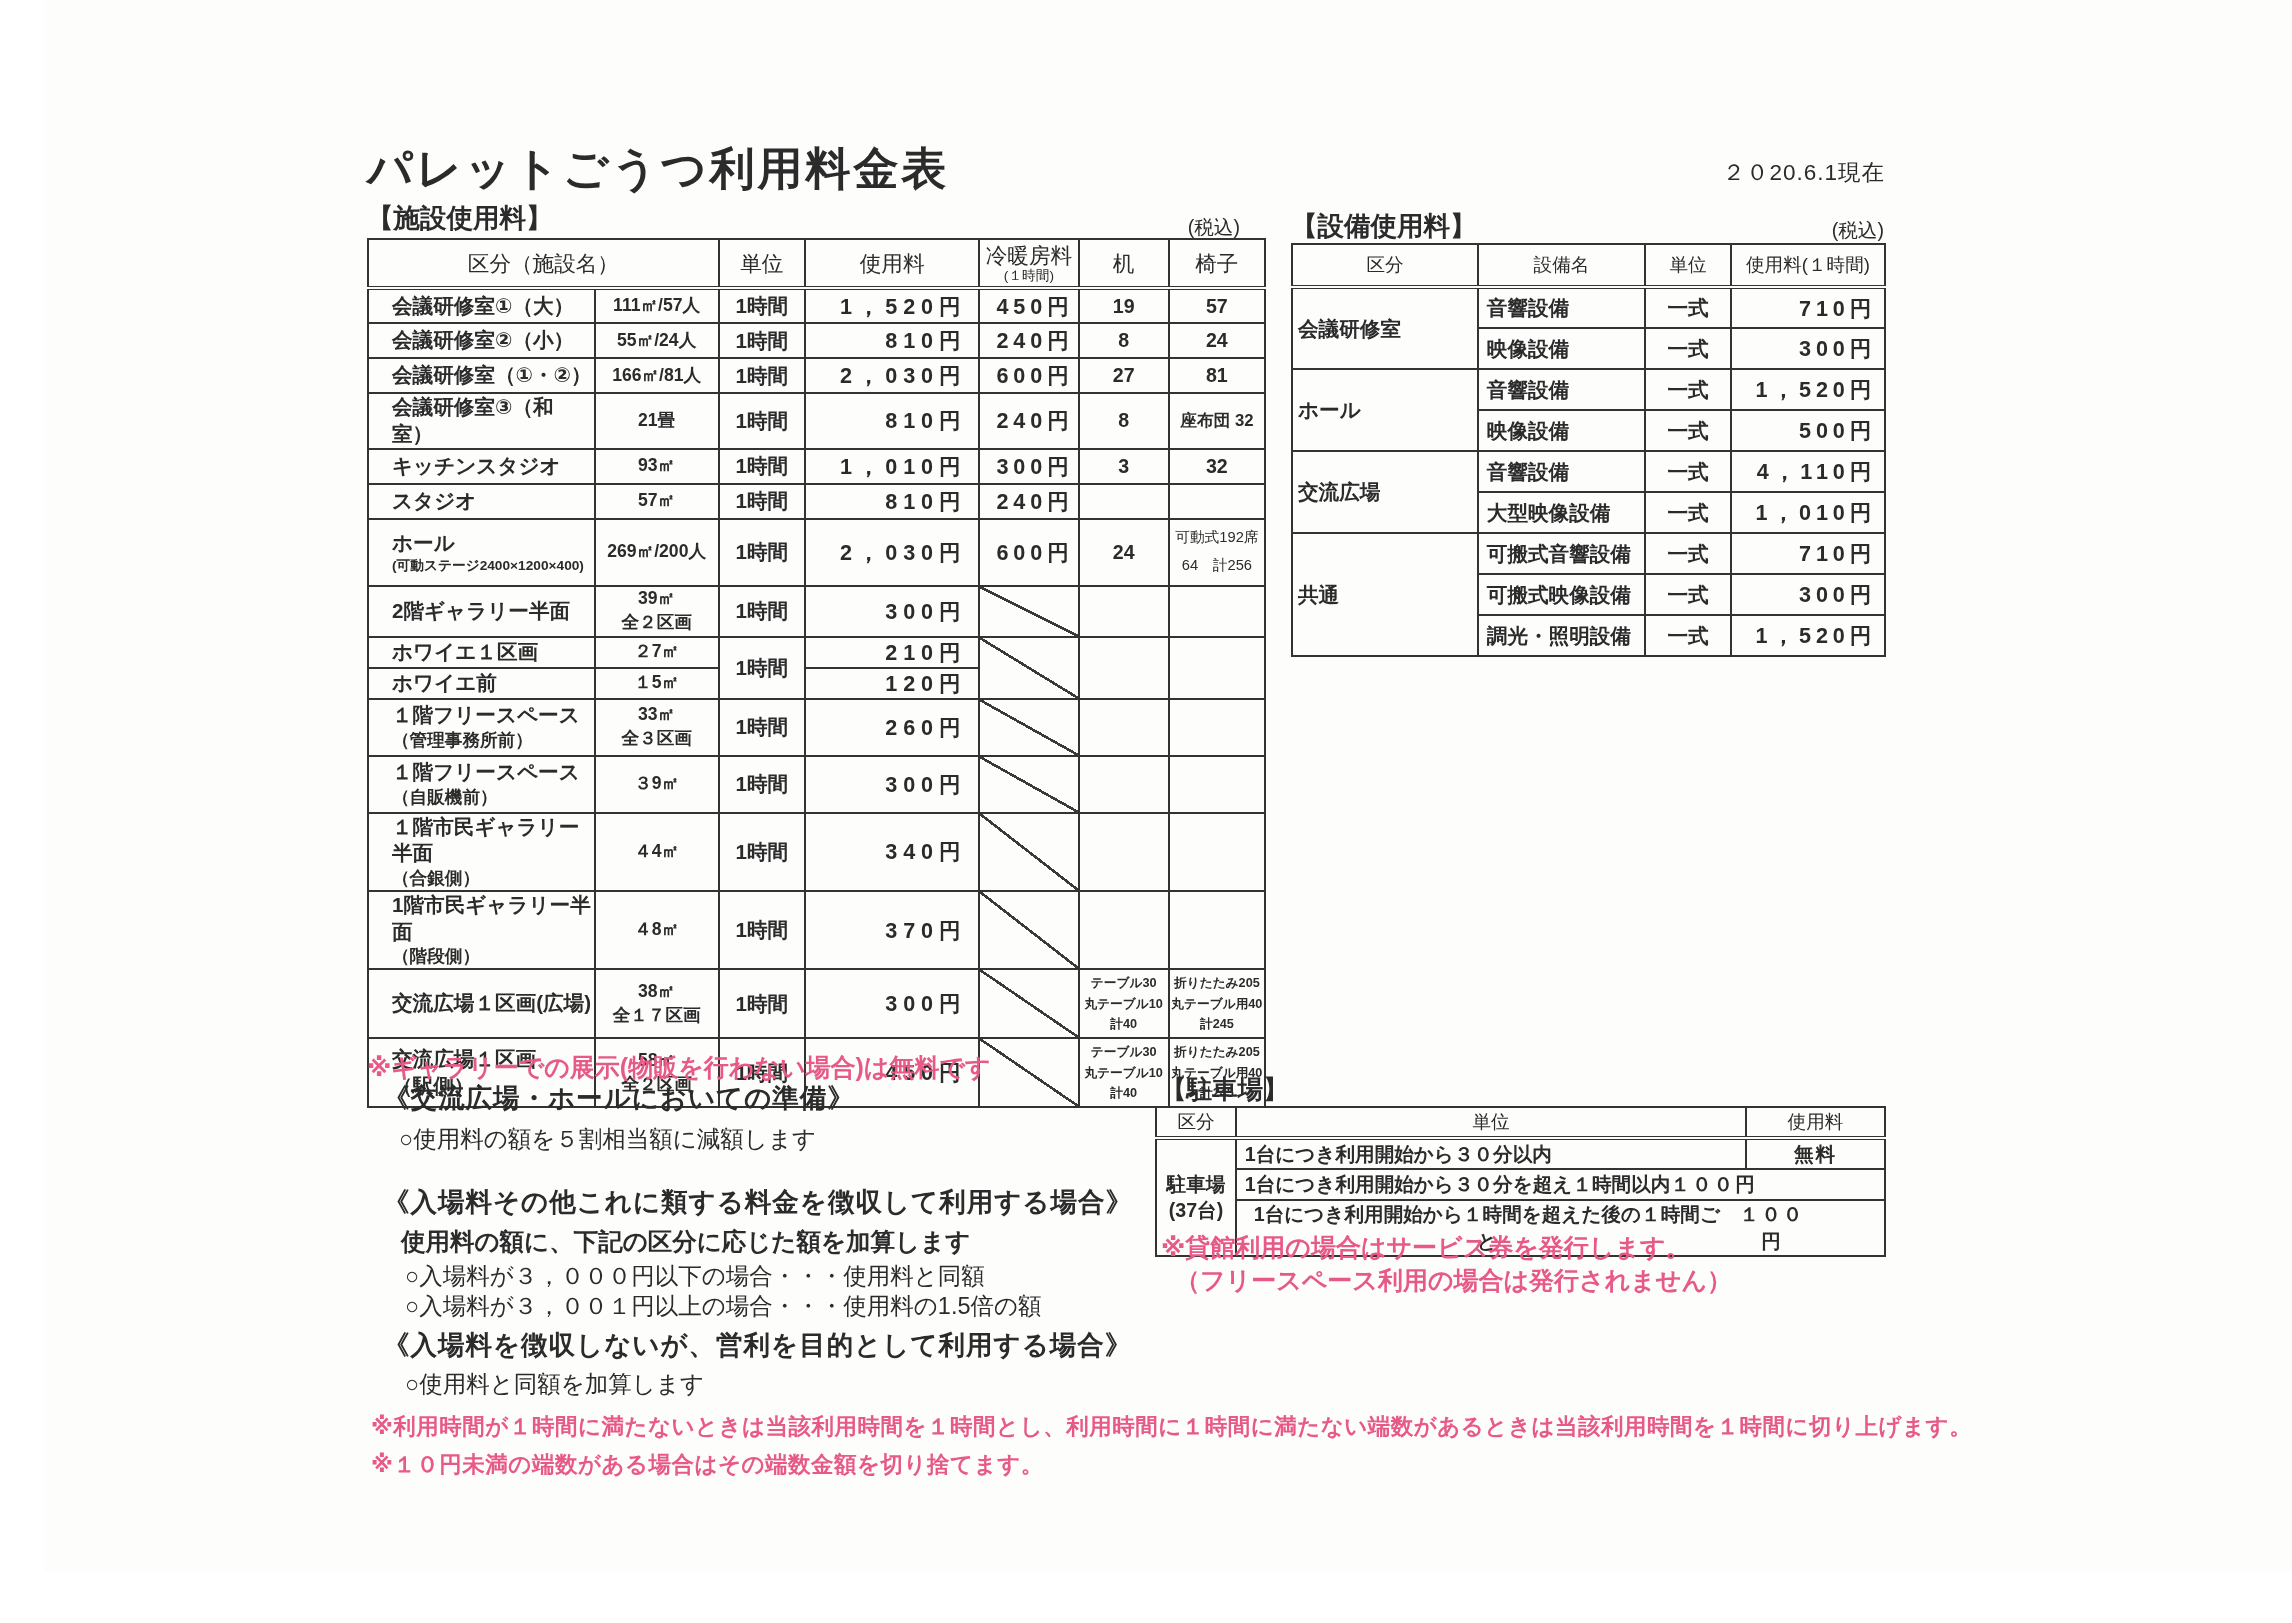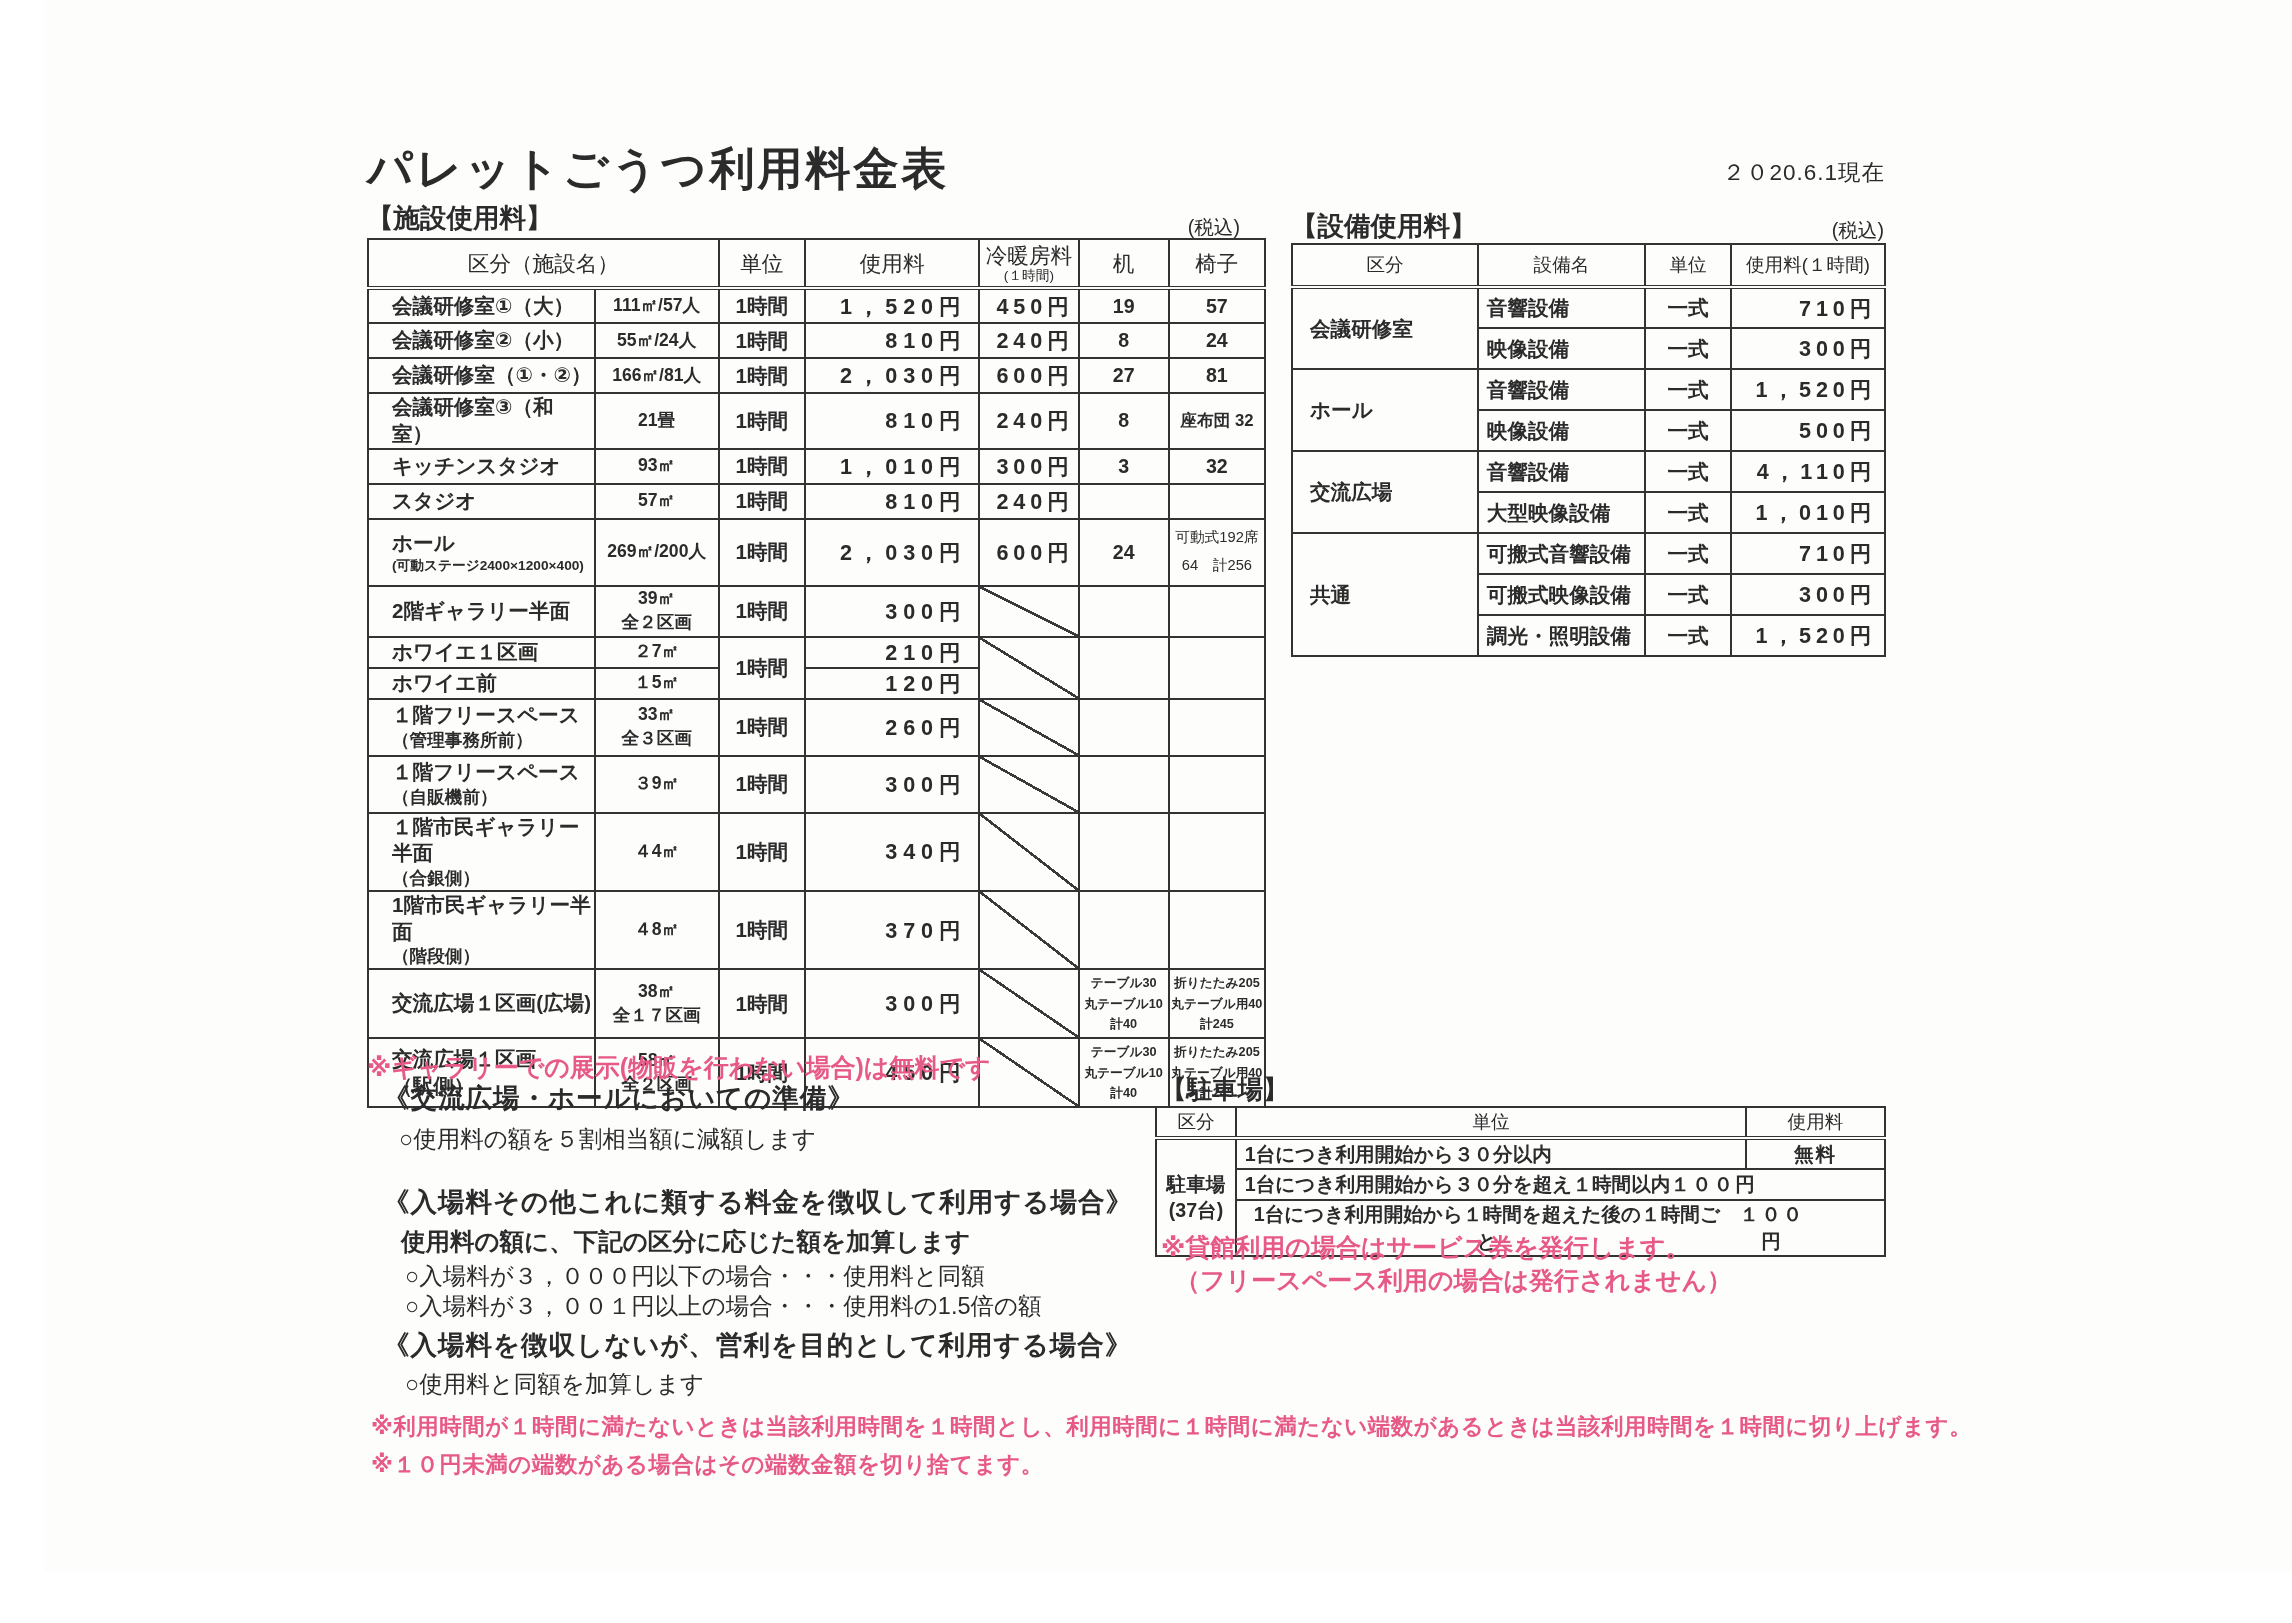--- a/index.html
+++ b/index.html
@@ -33,21 +33,21 @@
   td.heat{text-align:right;padding-right:3.9px;font-size:21.6px;font-weight:700;letter-spacing:4.9px;}
   td.num{font-size:19.6px;font-weight:700;}
   td.sm{font-size:16.7px;}
   .pre{white-space:pre-line;}
   td.list{font-size:12.7px;font-weight:700;line-height:1.6;white-space:pre-line;}
   td.sm15{font-size:14.7px;line-height:1.9;white-space:pre-line;}
   td.slash{background:linear-gradient(to top right,transparent calc(50% - 1.3px),#3a3a3a calc(50% - 1.3px),#3a3a3a calc(50% + 1.3px),transparent calc(50% + 1.3px));}
 
   .etable thead th{font-size:18.6px;}
   .etable tbody tr{height:41px;}
-  td.ecat{text-align:left;padding-left:17px;font-size:20.6px;font-weight:700;}
+  td.ecat{text-align:left;padding-left:5px;font-size:20.6px;font-weight:700;}
   td.ename{text-align:left;padding-left:7.8px;font-size:20.6px;font-weight:700;}
   td.eunit{font-size:20.6px;font-weight:700;}
   td.efee{text-align:right;padding-right:7.8px;font-size:21.6px;font-weight:700;letter-spacing:4.9px;}
 
   .ptable thead th{font-size:18.6px;}
   .ptable thead tr{height:31px;}
   .ptable tbody tr{height:31px;}
   td.pcat{font-size:19.6px;font-weight:700;white-space:pre-line;line-height:1.3;}
   td.plabel{text-align:left;padding-left:7.8px;font-size:19.6px;font-weight:700;}
   td.pfee{font-size:19.6px;font-weight:700;letter-spacing:2px;}

